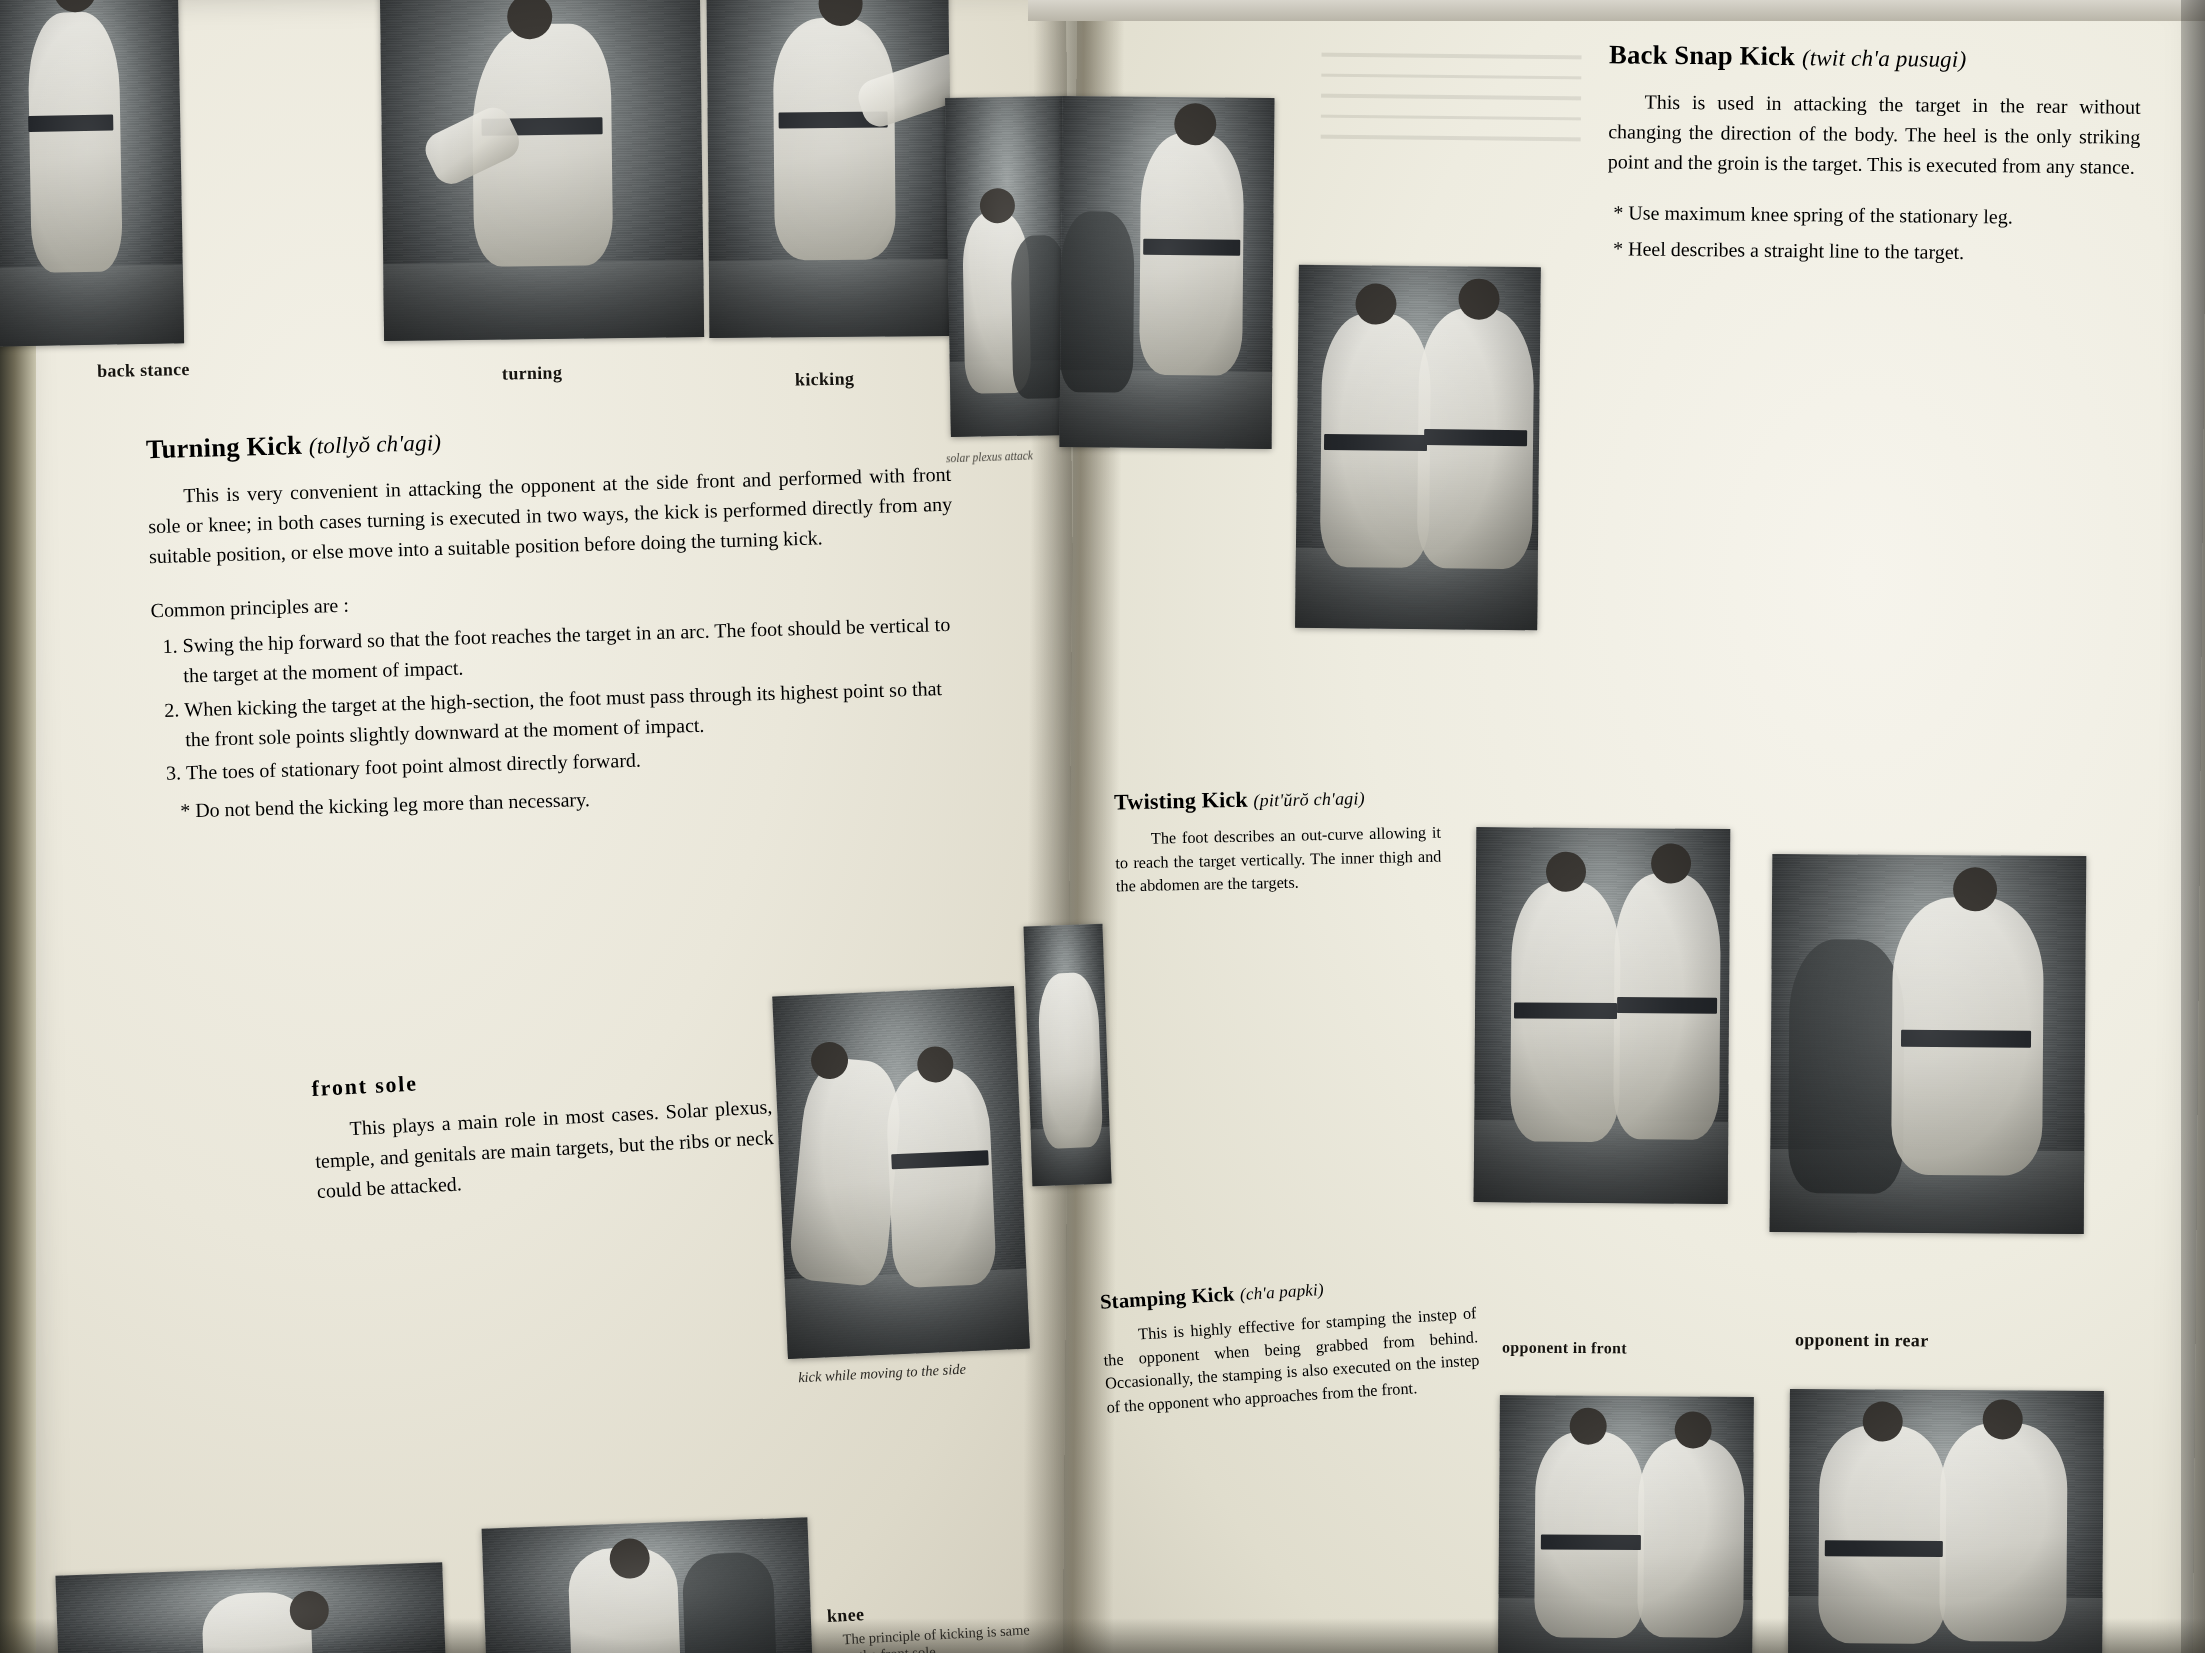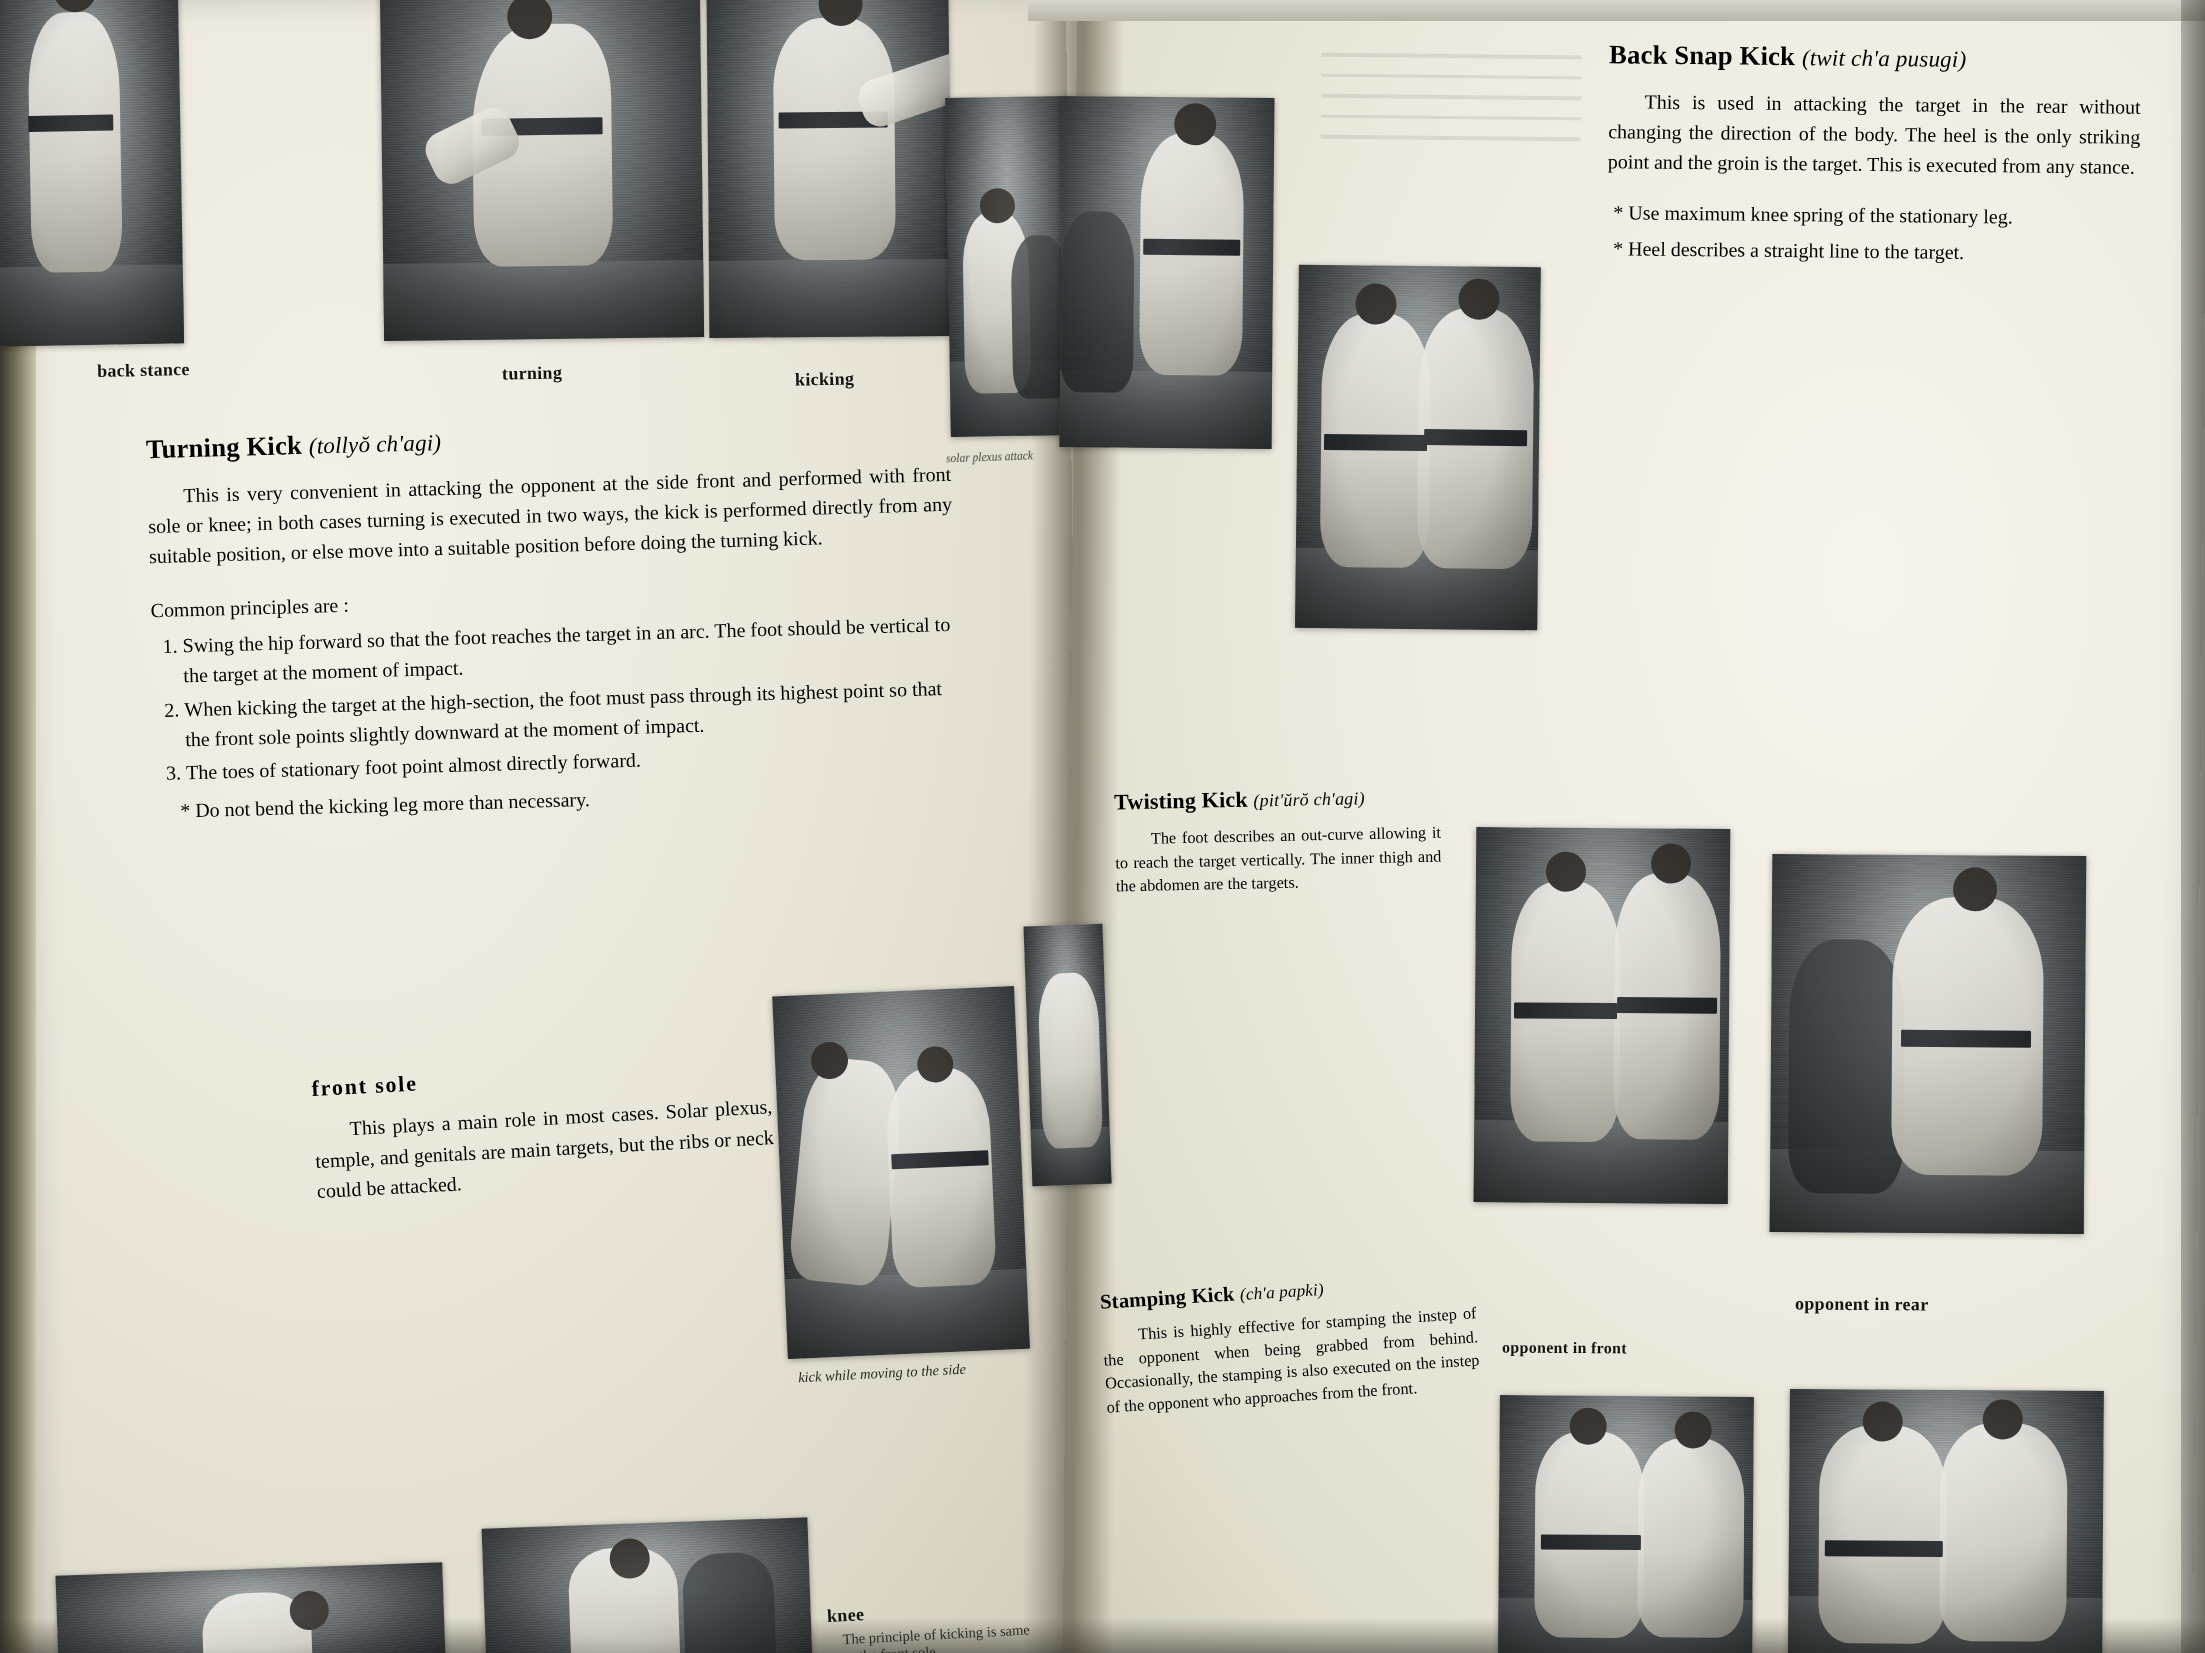--- a/index.html
+++ b/index.html
@@ -328,21 +328,21 @@
 
   <div class="photo" style="left:1771px; top:855px; width:314px; height:378px; transform:rotate(0.4deg);">
     <div class="floor"></div>
     <div class="fig dark" style="left:18px; top:85px; width:115px; height:254px;"></div>
     <div class="fig" style="left:121px; top:42px; width:151px; height:278px;"></div>
     <div class="belt" style="left:130px; top:175px; width:130px; height:17px;"></div>
     <div class="head" style="left:181px; top:12px; width:44px; height:44px;"></div>
   </div>
 
   <div class="caption txt" style="left:1502px; top:1339px; transform:rotate(0.4deg); font-size:16px;">opponent in front</div>
-  <div class="caption txt" style="left:1795px; top:1294px; transform:rotate(0.4deg); font-size:18px;">opponent in rear</div>
+  <div class="caption txt" style="left:1795px; top:1330px; transform:rotate(0.4deg); font-size:18px;">opponent in rear</div>
 
   <div class="photo" style="left:1499px; top:1396px; width:254px; height:260px; transform:rotate(0.4deg);">
     <div class="floor"></div>
     <div class="fig" style="left:36px; top:36px; width:109px; height:206px;"></div>
     <div class="fig" style="left:139px; top:42px; width:106px; height:199px;"></div>
     <div class="belt" style="left:42px; top:139px; width:100px; height:14.5px;"></div>
     <div class="head" style="left:70px; top:12px; width:37px; height:37px;"></div>
     <div class="head" style="left:175px; top:15px; width:37px; height:37px;"></div>
   </div>
 

